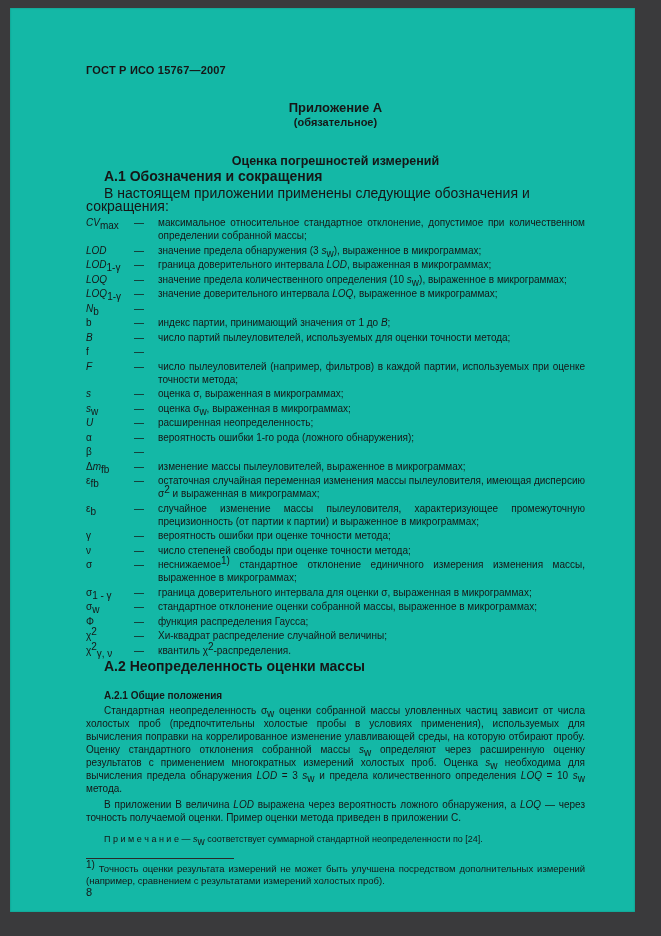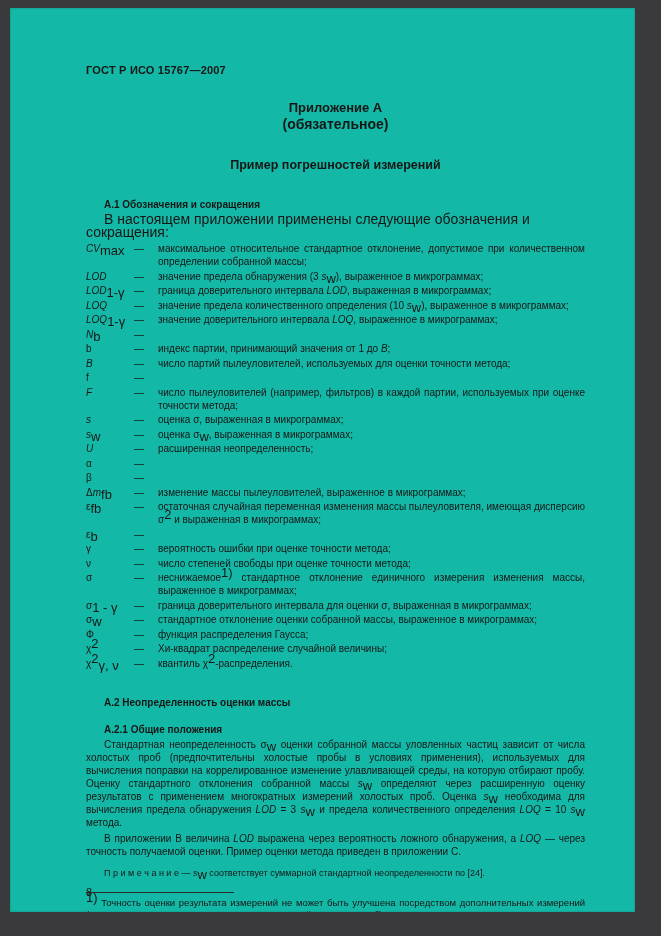--- a/index.html
+++ b/index.html
@@ -13,48 +13,48 @@
   }
   .page {
     position: absolute; left: 10px; top: 8px; width: 625px; height: 904px;
     background: #14b8a6;
     padding: 56px 50px 18px 76px;
     overflow: hidden;
     box-shadow: inset 0 0 2px rgba(0,0,0,.25);
   }
   .doc-header { font-size: 11px; font-weight: bold; letter-spacing: .2px; }
   .appendix-title { text-align: center; font-weight: bold; font-size: 13px; margin-top: 24px; }
-  .appendix-subtitle { text-align: center; font-weight: bold; font-size: 14px; margin-top: 1px; }
+  .appendix-subtitle { text-align: center; font-weight: bold; font-size: 11px; margin-top: 1px; }
   .main-title { text-align: center; font-weight: bold; font-size: 12.5px; margin: 26px 0 0 0; }
-  .section-heading { font-weight: bold; font-size: 10px; margin-top: 27px; padding-left: 18px; }
+  .section-heading { font-weight: bold; font-size: 14px; margin-top: 0; padding-left: 18px; }
   .section-subheading { font-weight: bold; font-size: 10px; margin-top: 16px; padding-left: 18px; }
   .intro { font-size: 14px; line-height: 13px; margin: 3px 0 3px 0; text-indent: 18px; }
   #definitions { margin-top: 2px; }
   .def-row { display: flex; font-size: 10px; line-height: 13px; margin-bottom: 1.5px; }
   .def-sym { width: 48px; flex: none; }
   .def-dash { width: 24px; flex: none; }
   .def-text { flex: 1; text-align: justify; }
-  sub, sup { font-size: 13px; line-height: 0; }
+  sub, sup { font-size: 10px; line-height: 0; }
   .body-para { font-size: 10px; line-height: 13px; margin: 3px 0 0 0; text-indent: 18px; text-align: justify; }
   .note { font-size: 9px; line-height: 12px; margin: 9px 0 0 0; text-indent: 18px; }
   .footnote-rule { width: 148px; height: 0; border-top: 1px solid #2a2a2a; margin-top: 13px; }
   .footnote { font-size: 9.5px; line-height: 12px; margin: 4px 0 0 0; text-align: justify; }
   .page-number { position: absolute; left: 76px; bottom: 14px; font-size: 11px; }
 </style>
 </head>
 <body>
 
 <div class="page">
 
   <div class="doc-header">ГОСТ Р ИСО 15767—2007</div>
 
   <div class="appendix-title">Приложение А</div>
   <div class="appendix-subtitle">(обязательное)</div>
 
-  <div class="main-title">Пример погрешностей измерений</div>
+  <div class="main-title">Оценка погрешностей измерений</div>
 
   <div class="section-heading">А.1 Обозначения и сокращения</div>
   <p class="intro">В настоящем приложении применены следующие обозначения и сокращения:</p>
 
   <div id="definitions">
       <div class="def-row">
         <span class="def-sym"><i>CV</i><sub>max</sub></span>
         <span class="def-dash">—</span>
         <span class="def-text">максимальное относительное стандартное отклонение, допустимое при количественном определении собранной массы;</span>
       </div>
@@ -112,38 +112,40 @@
         <span class="def-text">оценка σ<sub>w</sub>, выраженная в микрограммах;</span>
       </div>
       <div class="def-row">
         <span class="def-sym"><i>U</i></span>
         <span class="def-dash">—</span>
         <span class="def-text">расширенная неопределенность;</span>
       </div>
       <div class="def-row">
         <span class="def-sym">α</span>
         <span class="def-dash">—</span>
+        <span class="def-text">вероятность ошибки 1-го рода (ложного обнаружения);</span>
       </div>
       <div class="def-row">
         <span class="def-sym">β</span>
         <span class="def-dash">—</span>
       </div>
       <div class="def-row">
         <span class="def-sym">Δ<i>m</i><sub>fb</sub></span>
         <span class="def-dash">—</span>
         <span class="def-text">изменение массы пылеуловителей, выраженное в микрограммах;</span>
       </div>
       <div class="def-row">
         <span class="def-sym">ε<sub>fb</sub></span>
         <span class="def-dash">—</span>
         <span class="def-text">остаточная случайная переменная изменения массы пылеуловителя, имеющая дисперсию σ<sup>2</sup> и выраженная в микрограммах;</span>
       </div>
       <div class="def-row">
         <span class="def-sym">ε<sub>b</sub></span>
         <span class="def-dash">—</span>
+        <span class="def-text">случайное изменение массы пылеуловителя, характеризующее промежуточную прецизионность (от партии к партии) и выраженное в микрограммах;</span>
       </div>
       <div class="def-row">
         <span class="def-sym">γ</span>
         <span class="def-dash">—</span>
         <span class="def-text">вероятность ошибки при оценке точности метода;</span>
       </div>
       <div class="def-row">
         <span class="def-sym">ν</span>
         <span class="def-dash">—</span>
         <span class="def-text">число степеней свободы при оценке точности метода;</span>

